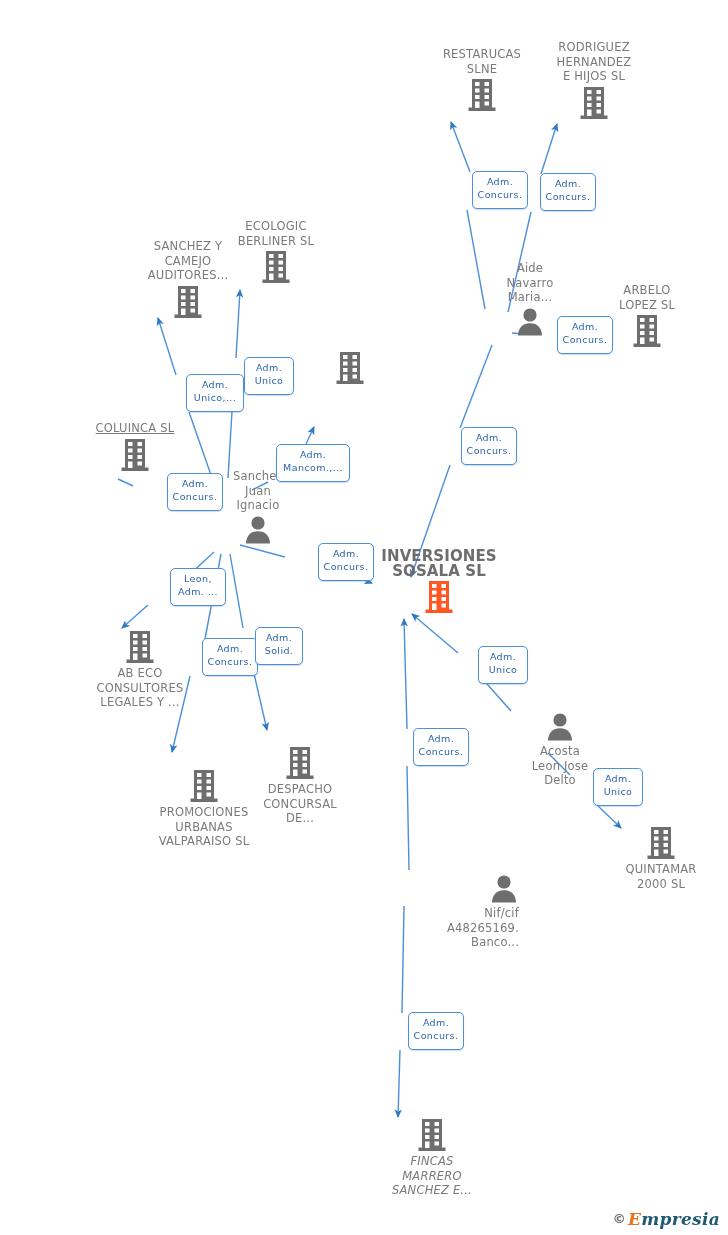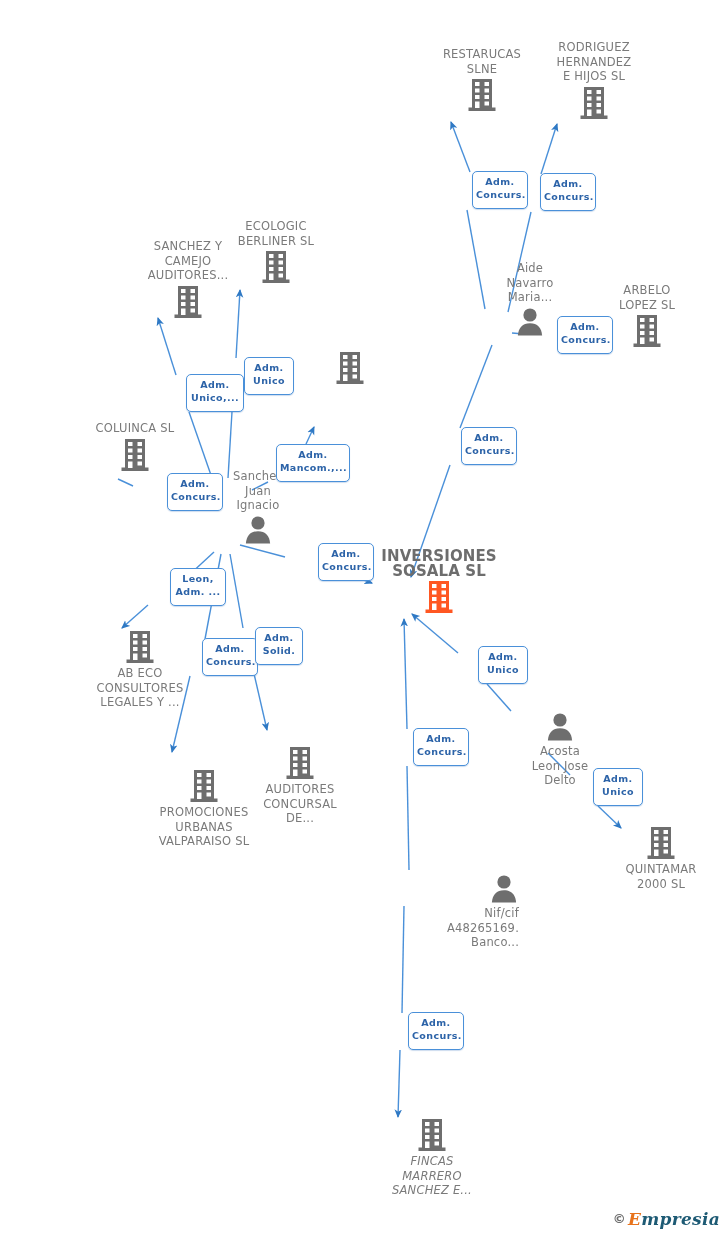--- a/index.html
+++ b/index.html
@@ -78,21 +78,20 @@
     background: #ffffff;
     color: #2c63a8;
     font-size: 9.5px;
     line-height: 12.5px;
     letter-spacing: 0.4px;
     text-align: center;
     padding: 4px 3px 4px 3px;
     box-shadow: 0 1px 1px rgba(90,140,200,0.30);
     white-space: pre-line;
     z-index: 5;
-    font-weight: bold;
   }
 
   
   #watermark {
     position: absolute;
     right: 8px;
     bottom: 6px;
     font-size: 17px;
     color: #1d5a74;
     font-family: "DejaVu Serif", serif;
@@ -283,21 +282,21 @@
               <rect x="17.5" y="4" width="4.5" height="4"></rect>
               <rect x="8" y="10.5" width="4.5" height="4"></rect>
               <rect x="17.5" y="10.5" width="4.5" height="4"></rect>
               <rect x="8" y="17" width="4.5" height="4"></rect>
               <rect x="17.5" y="17" width="4.5" height="4"></rect>
               <rect x="8" y="23.5" width="4.5" height="6.5"></rect>
               <rect x="17.5" y="23.5" width="4.5" height="4"></rect>
             </g>
           </svg></span>
       </div>
-      <div class="node above" style="left: 101px; top: 421px;">
+      <div class="node above" style="left: 101px; top: 421px; text-decoration: underline;">
         <span class="caption">COLUINCA SL</span>
         <span class="glyph"><svg width="30" height="34" viewBox="0 0 30 34" xmlns="http://www.w3.org/2000/svg">
             <g fill="#6e6e6e">
               <rect x="5" y="1" width="20" height="29"></rect>
               <rect x="1.5" y="29.5" width="27" height="3.5"></rect>
             </g>
             <g fill="#ffffff">
               <rect x="8" y="4" width="4.5" height="4"></rect>
               <rect x="17.5" y="4" width="4.5" height="4"></rect>
               <rect x="8" y="10.5" width="4.5" height="4"></rect>
@@ -403,21 +402,21 @@
               <rect x="8" y="4" width="4.5" height="4"></rect>
               <rect x="17.5" y="4" width="4.5" height="4"></rect>
               <rect x="8" y="10.5" width="4.5" height="4"></rect>
               <rect x="17.5" y="10.5" width="4.5" height="4"></rect>
               <rect x="8" y="17" width="4.5" height="4"></rect>
               <rect x="17.5" y="17" width="4.5" height="4"></rect>
               <rect x="8" y="23.5" width="4.5" height="6.5"></rect>
               <rect x="17.5" y="23.5" width="4.5" height="4"></rect>
             </g>
           </svg></span>
-        <span class="caption">AUDITORES
+        <span class="caption">DESPACHO
 CONCURSAL
 DE...</span>
       </div>
       <div class="node below" style="left: 627px; top: 826px;">
         <span class="glyph"><svg width="30" height="34" viewBox="0 0 30 34" xmlns="http://www.w3.org/2000/svg">
             <g fill="#6e6e6e">
               <rect x="5" y="1" width="20" height="29"></rect>
               <rect x="1.5" y="29.5" width="27" height="3.5"></rect>
             </g>
             <g fill="#ffffff">

